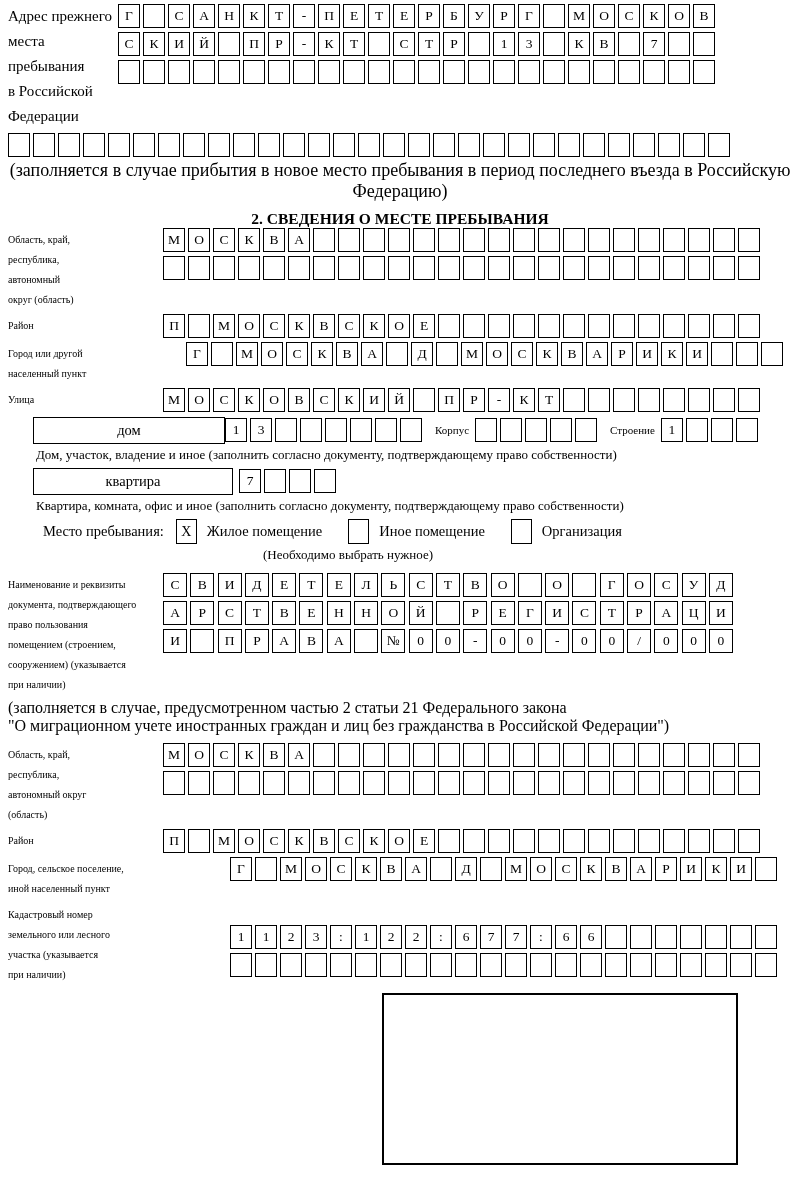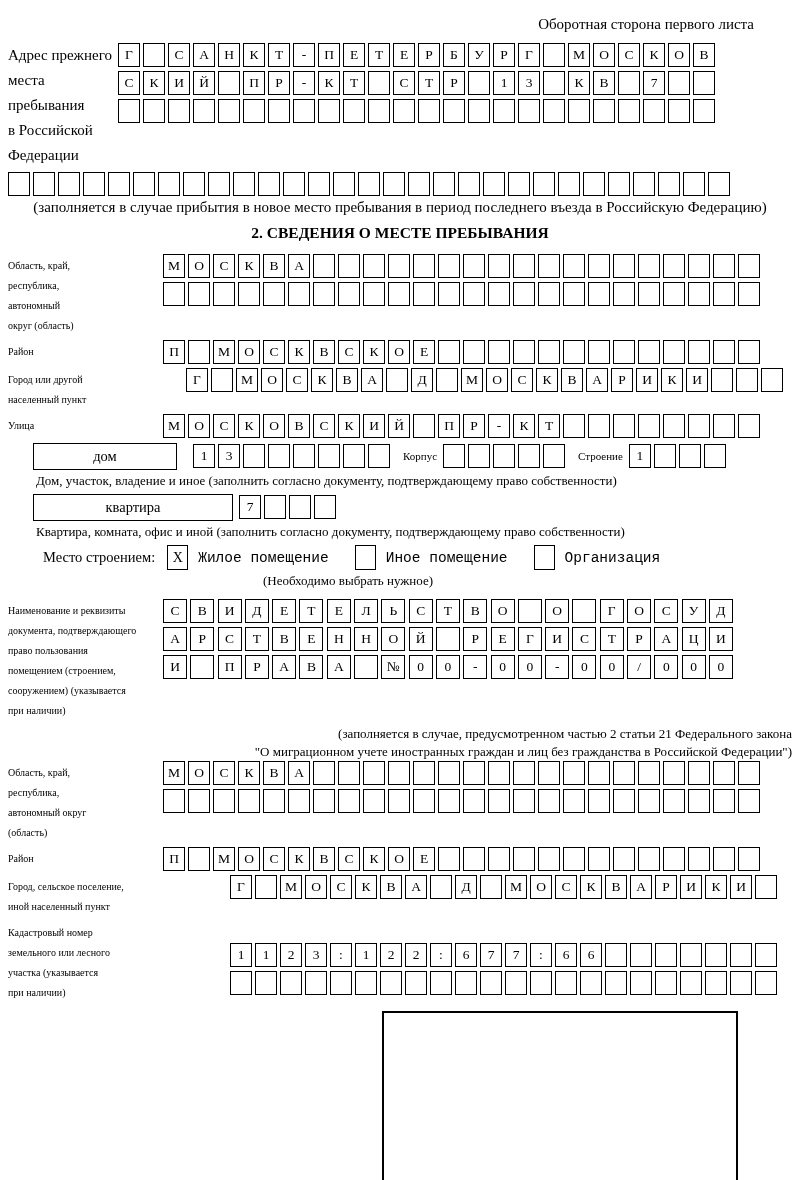--- a/index.html
+++ b/index.html
@@ -24,63 +24,62 @@
 
   
   .frow{display:flex;margin-bottom:4px;align-items:flex-start;}
   .flabel{
     width:155px;flex-shrink:0;font-size:10px;line-height:20px;
     white-space:pre-line;padding-top:2px;
   }
   .prev-label{width:110px;line-height:25px;font-size:15px;padding-top:0;}
 
   .fullrow{margin:4px 0 3px 0;}
-  .note-center{text-align:center;font-size:15px;margin:2px 0 6px 0;}
-  .sec-title{text-align:center;font-weight:bold;font-size:15.5px;margin:8px 0 12px 0;}
+  .note-center{text-align:center;font-size:18px;margin:2px 0 6px 0;}
+  .sec-title{text-align:center;font-weight:bold;font-size:15.5px;margin:8px 0 0 0;}
 
   .indent23{margin-left:23px;}
   .indent67{margin-left:67px;}
   .pad-top22{padding-top:22px;}
 
   
   .inline-row{display:flex;align-items:center;margin:2px 0 3px 25px;height:28px;}
   .wbox{
     border:1.5px solid #000;height:27px;box-sizing:border-box;
     display:flex;align-items:center;justify-content:center;
     font-size:14.5px;flex-shrink:0;
   }
-  .wbox.dom{width:144px;margin-right:16px;text-align:right;}
+  .wbox.dom{width:192px;margin-right:0;text-align:right;}
   .wbox.kv{width:200px;margin-right:6px;}
   .inline-label{font-size:11px;margin:0 6px 0 10px;white-space:nowrap;}
   .cap{font-size:13px;margin:0 0 4px 28px;}
 
   
   .stay-row{display:flex;align-items:center;margin:4px 0 2px 35px;height:27px;}
   .stay-label{font-size:14.5px;}
   .cbox{
     width:21px;height:25px;border:1.5px solid #000;box-sizing:border-box;
     display:flex;align-items:center;justify-content:center;
     font-size:14px;margin:0 10px 0 12px;flex-shrink:0;
   }
-  .opt-label{font-size:14.5px;margin-right:14px;font-family:Liberation Mono, monospace;}
+  .opt-label{font-size:14.5px;margin-right:14px;}
   .choose-note{width:600px;margin-left:40px;text-align:center;font-size:13px;margin-bottom:10px;}
 
   .subtitle{text-align:center;font-weight:bold;font-size:15px;margin:10px 0 6px 0;}
-  .law-note{text-align:right;font-size:13px;white-space:pre-line;line-height:18px;}
+  .law-note{text-align:left;font-size:16px;white-space:pre-line;line-height:18px;margin-bottom:8px;}
 
   
   .stamp-wrap{width:452px;margin:8px 6px 0 auto;display:flex;flex-direction:column;align-items:center;}
   .stamp-box{width:356px;height:172px;border:2px solid #000;box-sizing:border-box;background:#fff;}
 </style>
 </head>
 <body>
 
 <div class="page">
 
-  <div class="header-note">Оборотная сторона первого листа</div>
 
   <div class="frow">
     <div class="flabel prev-label">Адрес прежнего
 места пребывания
 в Российской
 Федерации</div>
     <div class="rows">
       <div class="cellrow">
           <span class="cell">Г</span>
           <span class="cell"></span>
@@ -380,24 +379,24 @@
 
   <div class="inline-row">
     <div class="wbox kv">квартира</div>
     <div class="cellrow">
         <span class="cell">7</span>
         <span class="cell"></span>
         <span class="cell"></span>
         <span class="cell"></span>
       </div>
   </div>
-  <div class="cap">Квартира, комната, офис и иной (заполнить согласно документу, подтверждающему право собственности)</div>
+  <div class="cap">Квартира, комната, офис и иное (заполнить согласно документу, подтверждающему право собственности)</div>
 
   <div class="stay-row">
-    <span class="stay-label">Место строением:</span>
+    <span class="stay-label">Место пребывания:</span>
     <span class="cbox">X</span>
     <span class="opt-label">Жилое помещение</span>
     <span class="cbox"></span>
     <span class="opt-label">Иное помещение</span>
     <span class="cbox"></span>
     <span class="opt-label">Организация</span>
   </div>
   <div class="choose-note">(Необходимо выбрать нужное)</div>
 
   <div class="frow">

